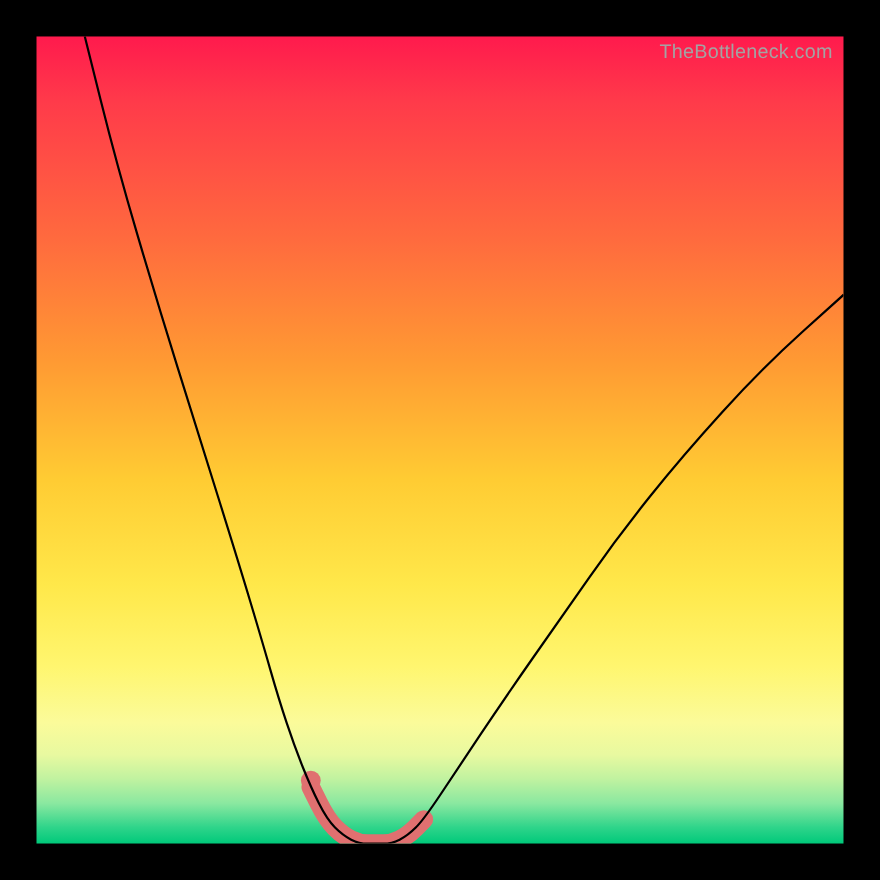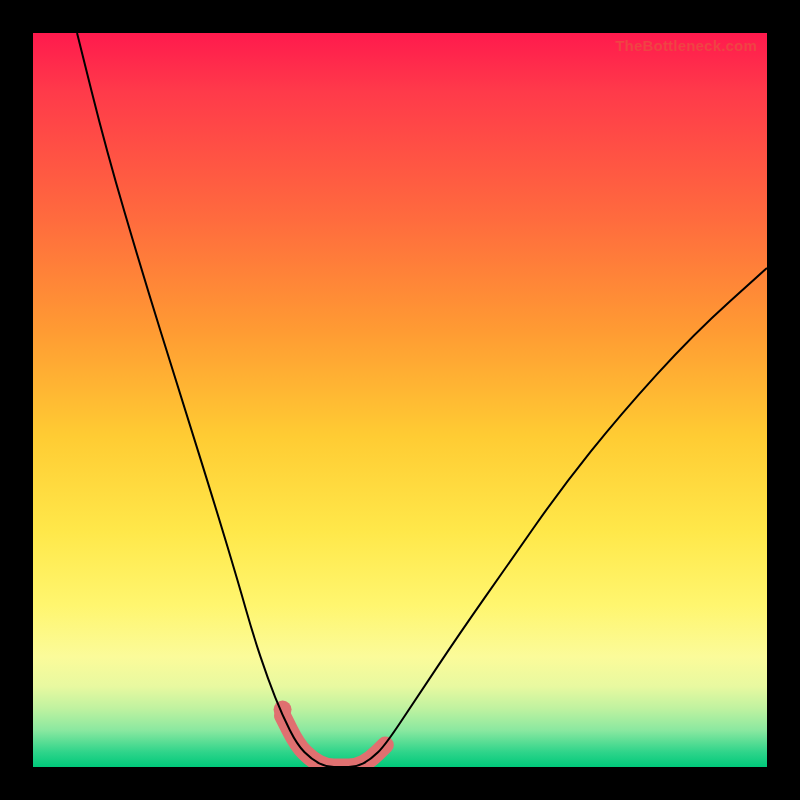--- a/index.html
+++ b/index.html
@@ -42,23 +42,23 @@
       #c0f2a0 92%,
       #8ae8a0 95%,
       #2ed48a 98%,
       #00c97a 100%
     );
   }
   .watermark {
     position: absolute;
     top: 4px;
     right: 10px;
-    color: #ef4444;
-    font-size: 15px;
-    font-weight: 700;
+    color: #a3a3a3;
+    font-size: 18px;
+    font-weight: 400;
     letter-spacing: 0.2px;
     user-select: none;
   }
   svg.curve {
     position: absolute;
     inset: 0;
   }
   .main-curve {
     fill: none;
     stroke: #000;

